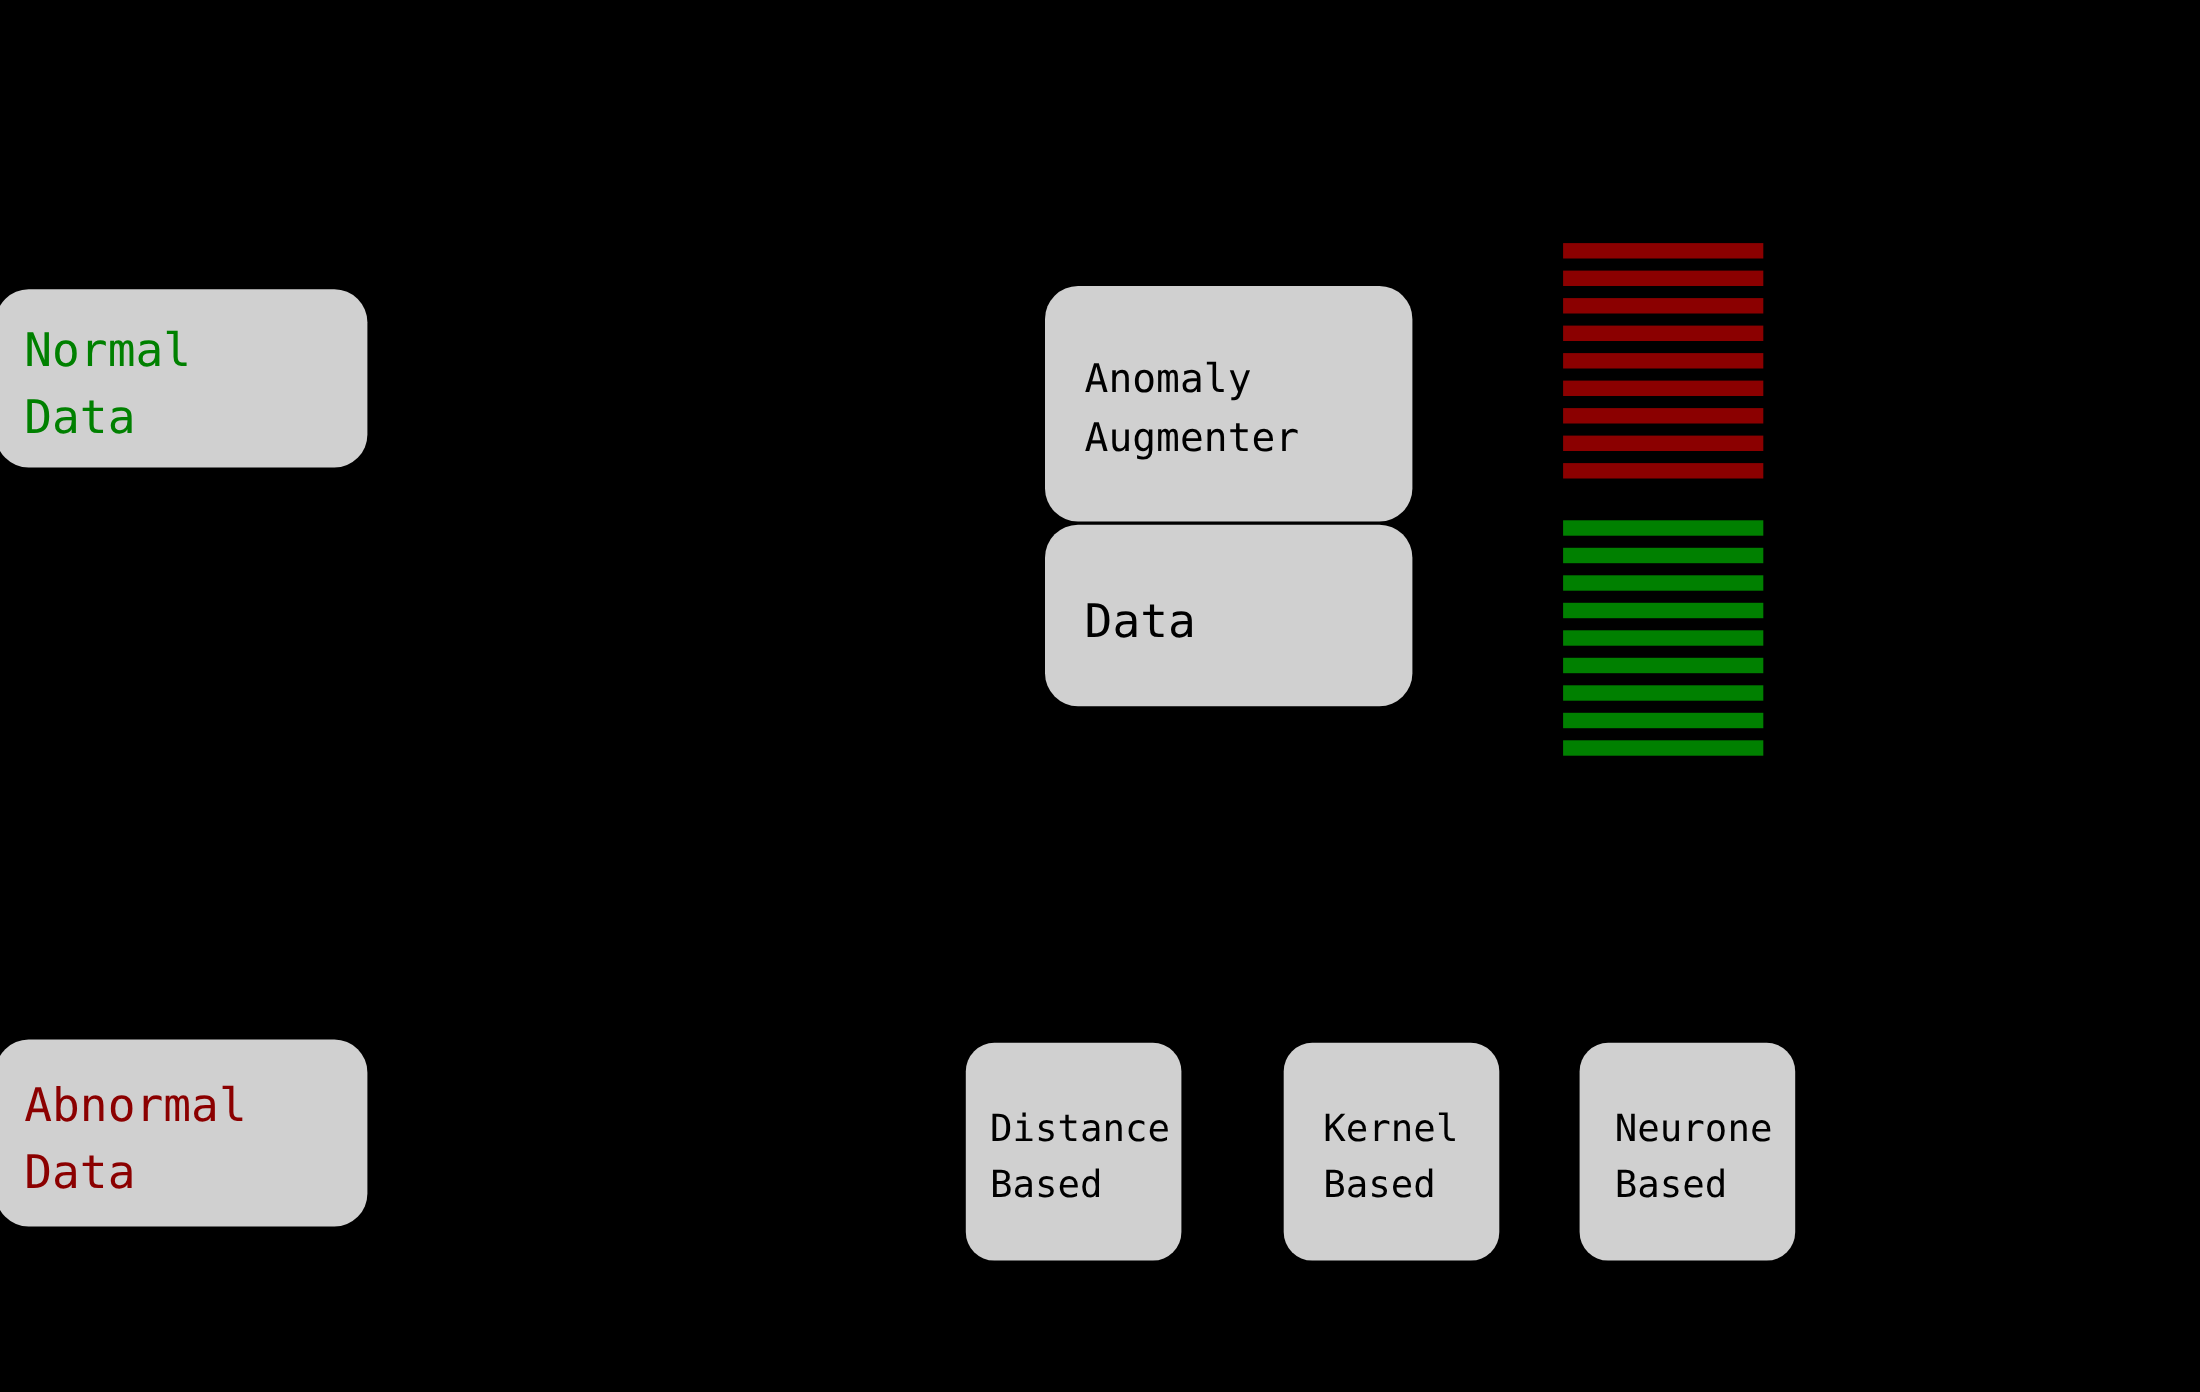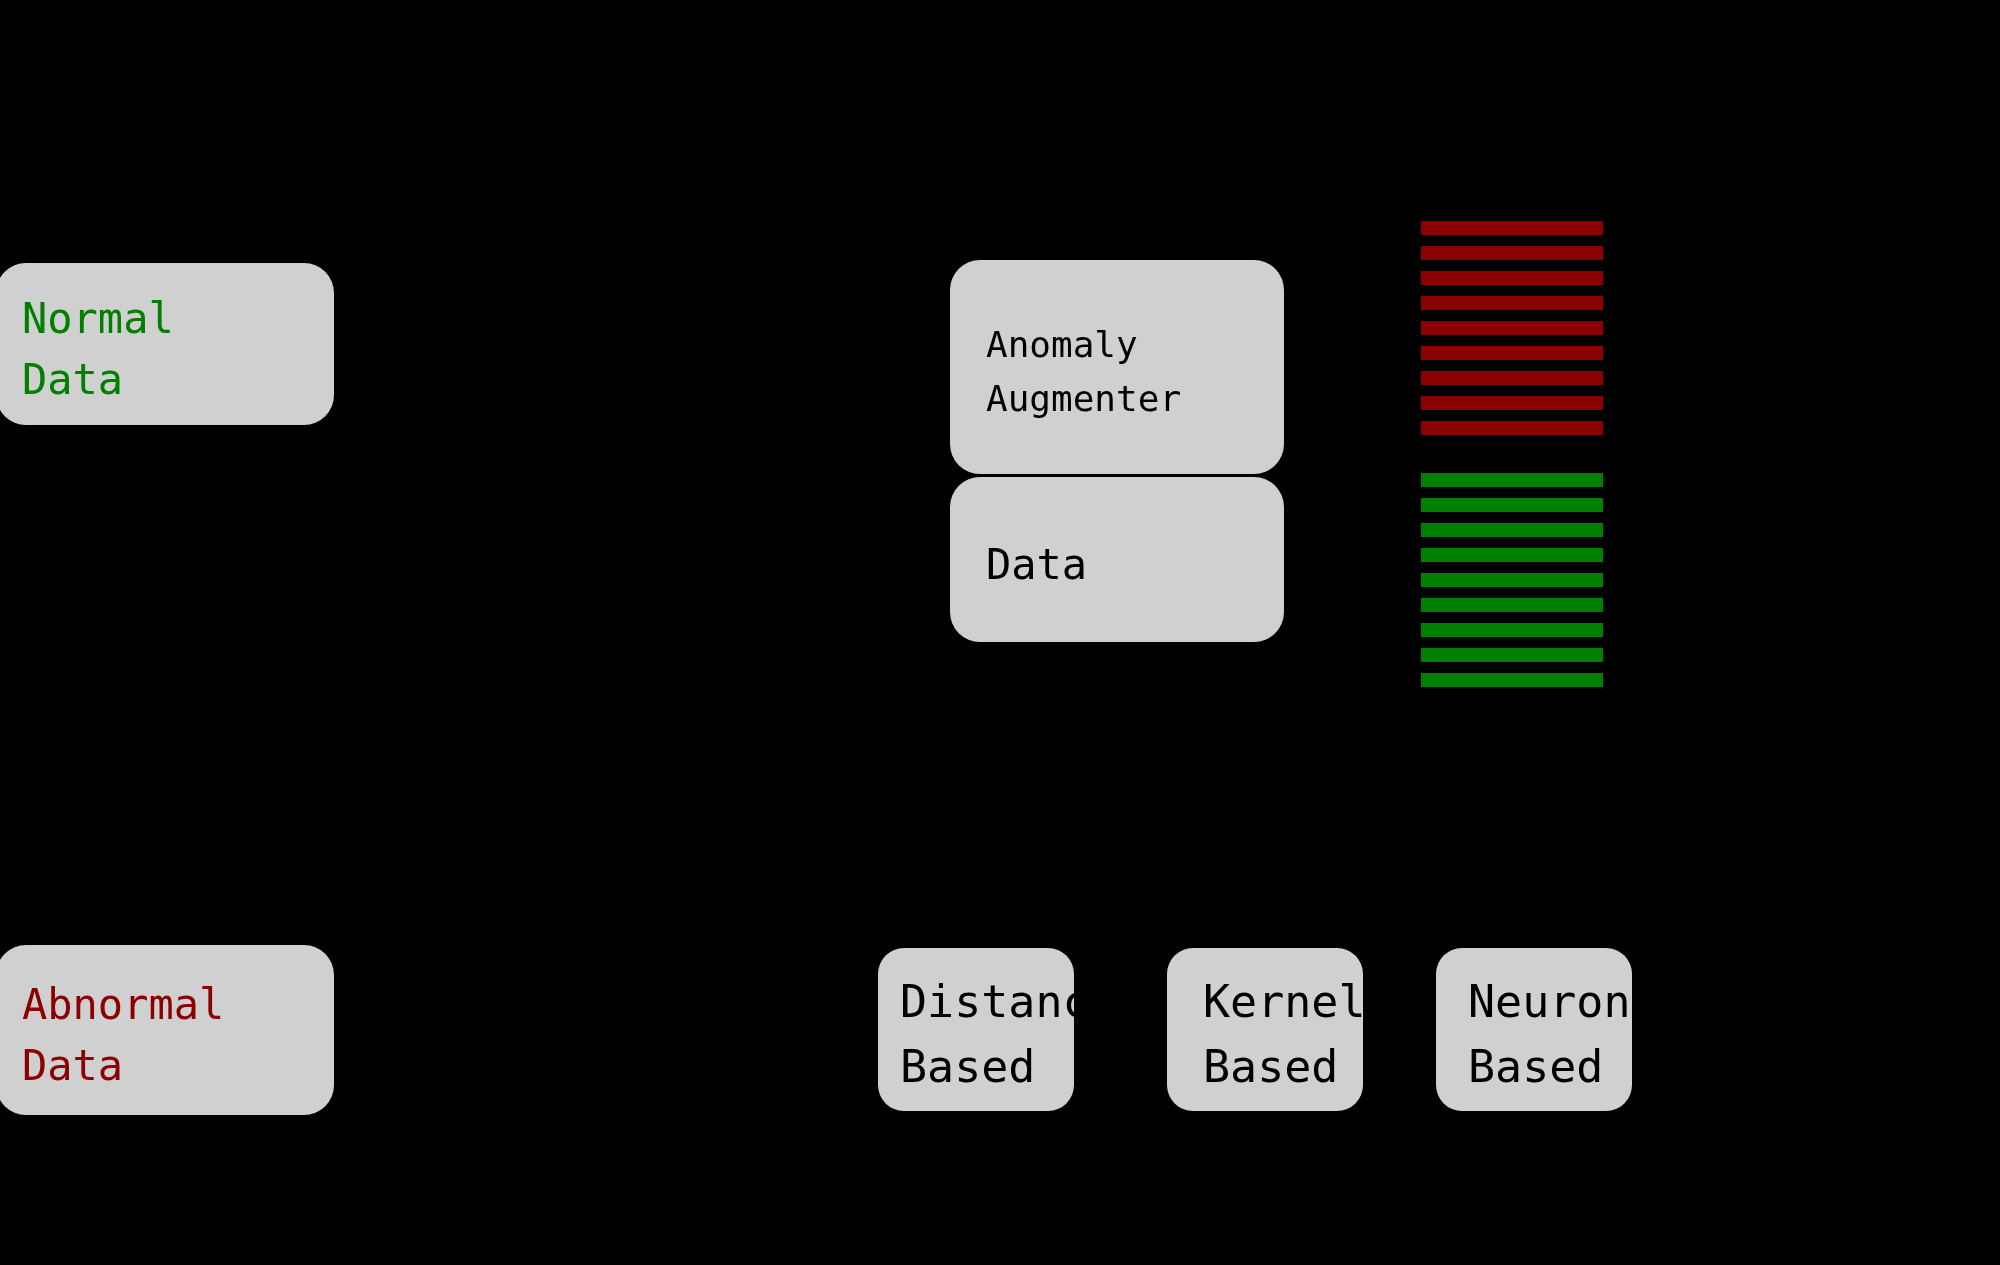--- a/index.html
+++ b/index.html
@@ -66,23 +66,23 @@
     top: 477px;
     width: 334px;
     height: 165px;
     padding-left: 36px;
     font-size: 42px;
   }
 
   
   .method-box {
     top: 948px;
-    height: 163px;
+    height: 198px;
     border-radius: 26px;
-    font-size: 45px;
+    font-size: 34px;
     padding-left: 22px;
   }
   #box-distance-based { left: 878px; width: 196px; }
   #box-kernel-based   { left: 1167px; width: 196px; padding-left: 36px; justify-content: center; }
   #box-neurone-based  { left: 1436px; width: 196px; padding-left: 32px; }
 
   
   #stripe-stack {
     position: absolute;
     left: 1421px;

